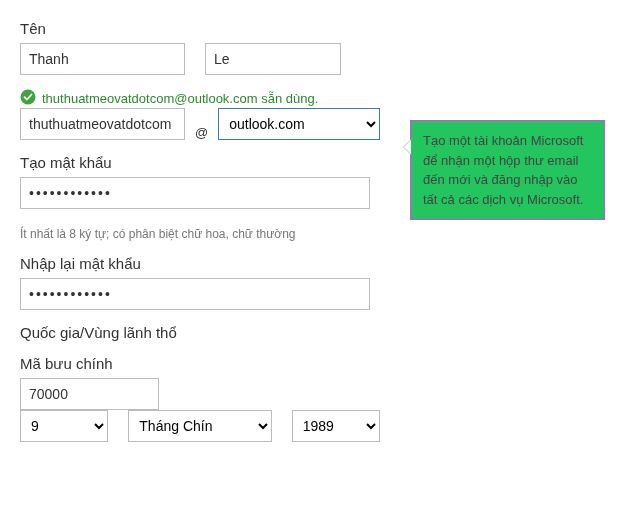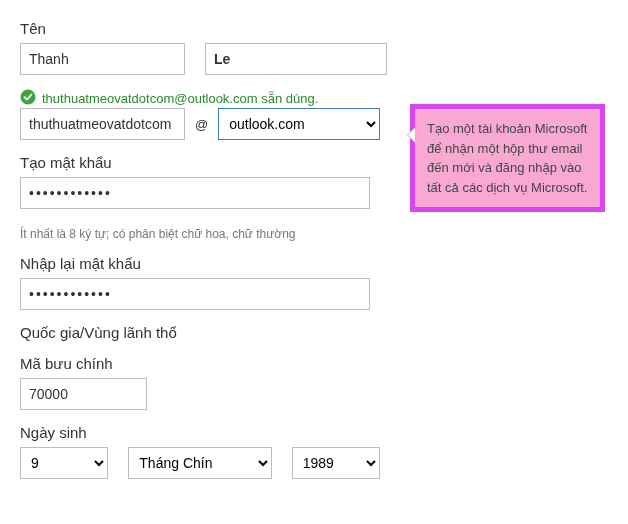--- a/index.html
+++ b/index.html
@@ -27,67 +27,67 @@
   .row { display: flex; gap: 20px; }
   input[type=text], input[type=password] {
     font-family: inherit;
     font-size: 14px;
     padding: 6px 8px;
     border: 1px solid #bcbcbc;
     color: #333;
     height: 32px;
   }
   .name-first { width: 165px; }
-  .name-last  { width: 182px; font-weight: bold; }
+  .name-last  { width: 136px; }
   .avail {
     display: flex;
     align-items: center;
     gap: 6px;
     margin-top: 14px;
     color: #2a8a2a;
     font-size: 13px;
     text-align: center;
   }
   .avail svg { flex: none; }
-  .signin-row { display: flex; align-items: center; gap: 10px; border-radius: 13px; }
+  .signin-row { display: flex; align-items: flex-end; gap: 10px; border-radius: 13px; }
   .signin-input { width: 165px; }
   .at { color: #333; }
   .domain-select {
     width: 165px;
     height: 32px;
     border: 1px solid #3b7abf;
     font-size: 14px;
     padding: 0 6px;
     background: #fff;
   }
   .pw { width: 350px; letter-spacing: 2px; }
   .hint { color: #777; font-size: 12px; margin-top: 18px; }
   .country-select, .gender-select, .day-select, .month-select, .year-select {
     height: 32px;
     border: 1px solid #bcbcbc;
     font-size: 14px;
     padding: 4px 6px;
     background: #fff;
   }
   .country-select { width: 350px; }
-  .postal { width: 127px; }
+  .postal { width: 139px; }
   .day-select { width: 95px; }
   .month-select { width: 155px; margin-left: 20px; }
   .year-select { width: 95px; margin-left: 20px; }
   .callout {
     position: absolute;
     left: 410px;
-    top: 104px;
+    top: 120px;
     width: 195px;
-    border: 5px solid #d946ef;
+    border: 1px solid #d946ef;
     padding: 10px 12px;
     font-size: 13px;
     line-height: 1.5;
     color: #444;
-    background: #f9a8d4;
+    background: #22c55e;
   }
   .callout-arrow {
     position: absolute;
     left: -8px;
     top: 18px;
     width: 0; height: 0;
     border-top: 8px solid transparent;
     border-bottom: 8px solid transparent;
     border-right: 8px solid #bbb;
   }
@@ -136,21 +136,20 @@
   <div class="hint">Ít nhất là 8 ký tự; có phân biệt chữ hoa, chữ thường</div>
 
   <div class="label">Nhập lại mật khẩu</div>
   <input type="text" class="pw" value="••••••••••••" style="">
 
   <div class="label">Quốc gia/Vùng lãnh thổ</div>
 
   <div class="label">Mã bưu chính</div>
   <input type="text" class="postal" value="70000" style="">
 
-  <div class="label">Ngày sinh</div>
   <div class="dob-row">
     <select class="day-select"><option>9</option></select>
     <select class="month-select"><option>Tháng Chín</option></select>
     <select class="year-select"><option>1989</option></select>
   </div>
 
   
   
 
 </div>

